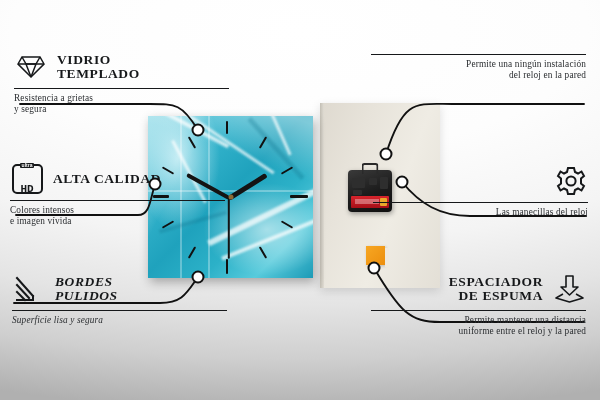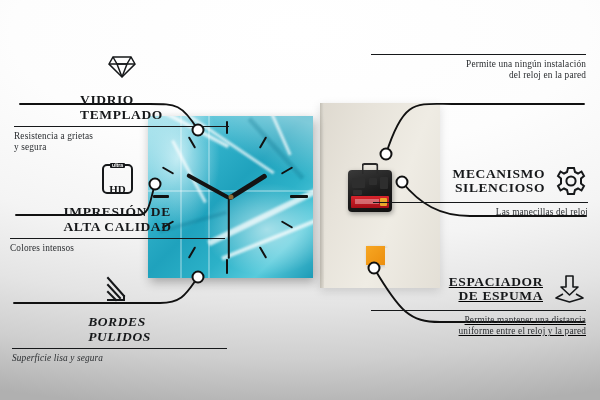--- a/index.html
+++ b/index.html
@@ -64,32 +64,32 @@
     background:linear-gradient(135deg,#f7a723,#ec8e0d);
     box-shadow:1px 1px 3px rgba(0,0,0,.22);
   }
   .foam .side{position:absolute;right:-4px;top:2px;width:4px;height:19px;background:#efe9dd;}
   
   #wires{position:absolute;left:0;top:0;width:600px;height:400px;pointer-events:none;}
   .dot{position:absolute;width:9px;height:9px;border-radius:50%;
        background:#fff;border:2px solid #111;transform:translate(-50%,-50%);z-index:5;}
   
   .feat{position:absolute;width:215px;}
-  .feat .row{display:flex;align-items:center;gap:9px;flex-direction:column;}
+  .feat .row{display:flex;align-items:center;gap:9px;}
   .feat.right .row{flex-direction:row-reverse;}
   .feat .ico{width:34px;height:34px;flex:0 0 34px;display:flex;align-items:center;justify-content:center;}
   .feat .ttl{font-weight:700;font-size:13.5px;line-height:14.5px;letter-spacing:.6px;color:#16181a;text-transform:uppercase;}
   .feat.right .ttl{text-align:right;}
   .feat hr{border:none;border-top:1.4px solid #16181a;margin:4px 0 4px 0;}
   .feat .sub{font-size:9.3px;line-height:11.4px;color:#2a2d30;letter-spacing:.15px;}
   .feat.right .sub{text-align:right;}
   .hdbox{width:27px;height:26px;border:2px solid #16181a;border-radius:5px;
     display:flex;flex-direction:column;align-items:center;justify-content:center;line-height:1;}
   .hdbox .u{font-family:"Liberation Sans",sans-serif;font-size:5px;font-weight:700;background:#16181a;color:#fff;padding:0 2px;border-radius:1px;}
-  .hdbox .h{font-family:Liberation Serif, serif;font-size:11px;font-weight:700;color:#16181a;margin-top:16px;}
+  .hdbox .h{font-family:Liberation Mono, monospace;font-size:11px;font-weight:700;color:#16181a;margin-top:16px;}
 </style>
 </head>
 <body>
 
 <div id="stage">
 
   <div id="product">
 
     <div class="wall"></div>
     <div class="wall-edge"></div>
@@ -186,26 +186,26 @@
 
   <div class="feat left" style="left:10px;top:162px;">
     <div class="row">
       <div class="ico">
         <div class="hdbox">
           <span class="u">ultra</span>
           <span class="h">HD</span>
         </div>
       </div>
       <div>
-        <div class="ttl">IMPRESIÓN DE</div>
         <div class="ttl">ALTA CALIDAD</div>
       </div>
     </div>
     <hr>
     <div class="sub">Colores intensos</div>
+    <div class="sub">e imagen vívida</div>
   </div>
 
   <div class="feat left" style="left:12px;top:272px;font-style:italic;">
     <div class="row">
       <div class="ico">
         <svg width="30" height="26" viewBox="0 0 30 26">
             <g fill="none" stroke="#16181a" stroke-width="2" stroke-linecap="square">
           <path d="M3,2 L19,20"></path>
               <path d="M3,9 L15,22"></path>
               <path d="M3,16 L11,24"></path>
@@ -231,30 +231,26 @@
   <div class="feat right" style="left:373px;top:164px;">
     <div class="row">
       <div class="ico">
         <svg width="30" height="30" viewBox="0 0 30 30">
             <g fill="none" stroke="#16181a" stroke-width="2">
           <path d="M12,2 H18 L19,6 L22,7.5 L25.5,5.5 L28,10 L25,12.5 V17.5 L28,20 L25.5,24.5 L22,22.5 L19,24 L18,28 H12 L11,24 L8,22.5 L4.5,24.5 L2,20 L5,17.5 V12.5 L2,10 L4.5,5.5 L8,7.5 L11,6 Z"></path>
           <circle cx="15" cy="15" r="4.6"></circle>
             </g>
           </svg>
       </div>
-      <div>
-        <div class="ttl">MECANISMO</div>
-        <div class="ttl">SILENCIOSO</div>
-      </div>
     </div>
     <hr>
     <div class="sub">Las manecillas del reloj</div>
   </div>
 
-  <div class="feat right" style="left:371px;top:272px;text-decoration:underline;">
+  <div class="feat right" style="left:371px;top:272px;">
     <div class="row">
       <div class="ico">
         <svg width="32" height="28" viewBox="0 0 32 28">
             <g fill="none" stroke="#16181a" stroke-width="1.6" stroke-linejoin="round">
           <path d="M13,1 H20 V12 H25 L16.5,20 L8,12 H13 Z"></path>
           <path d="M10,19 L3,23 L16.5,27 L30,23 L23,19"></path>
             </g>
           </svg>
       </div>
       <div>

